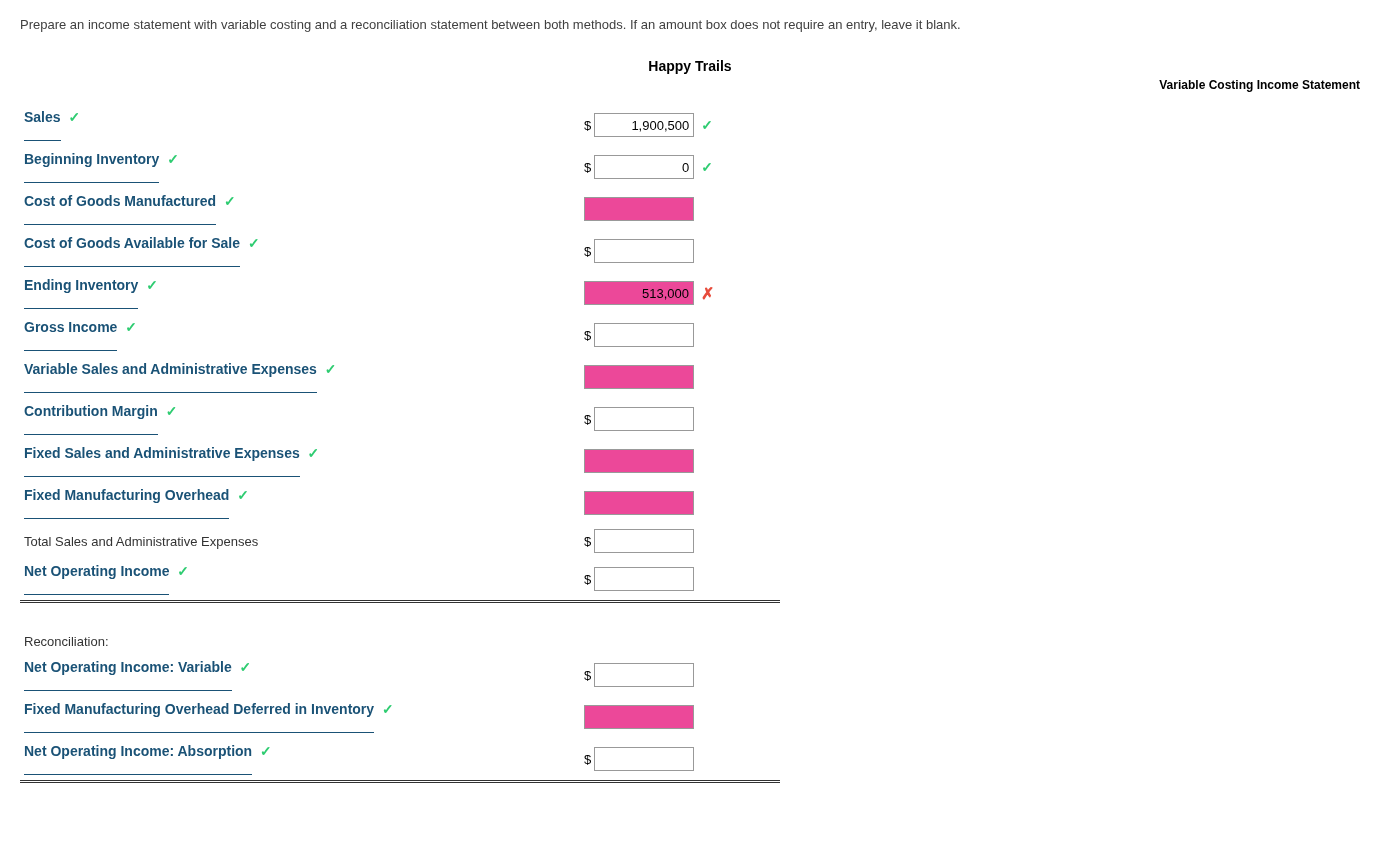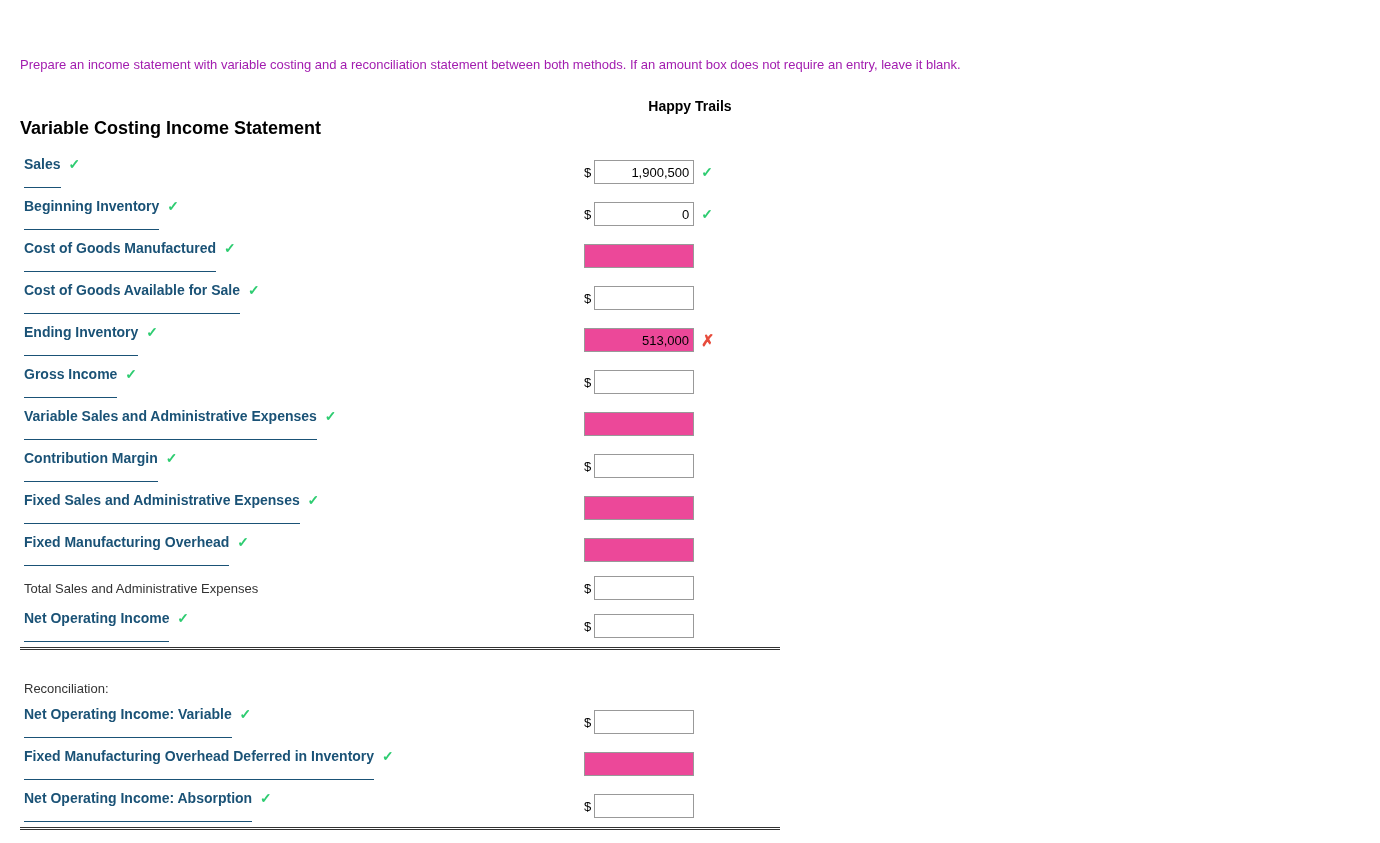--- a/index.html
+++ b/index.html
@@ -5,35 +5,34 @@
     * { box-sizing: border-box; margin: 0; padding: 0; }
     body {
       font-family: Arial, sans-serif;
       font-size: 14px;
       background: #fff;
       color: #000;
       padding: 16px 20px;
     }
     .instructions {
       font-size: 13px;
-      color: #a21caf;
+      color: #404040;
       margin-bottom: 24px;
       line-height: 1.4;
-      margin-top: 40px;
     }
     .report-title {
       text-align: center;
       font-weight: bold;
       font-size: 14px;
       margin-bottom: 4px;
     }
     .report-subtitle {
-      text-align: left;
-      font-weight: bold;
-      font-size: 18px;
+      text-align: right;
+      font-weight: bold;
+      font-size: 12px;
       margin-bottom: 12px;
     }
     .form-table {
       width: 100%;
       max-width: 760px;
       border-collapse: collapse;
     }
     .form-table td {
       padding: 5px 4px;
       vertical-align: middle;

